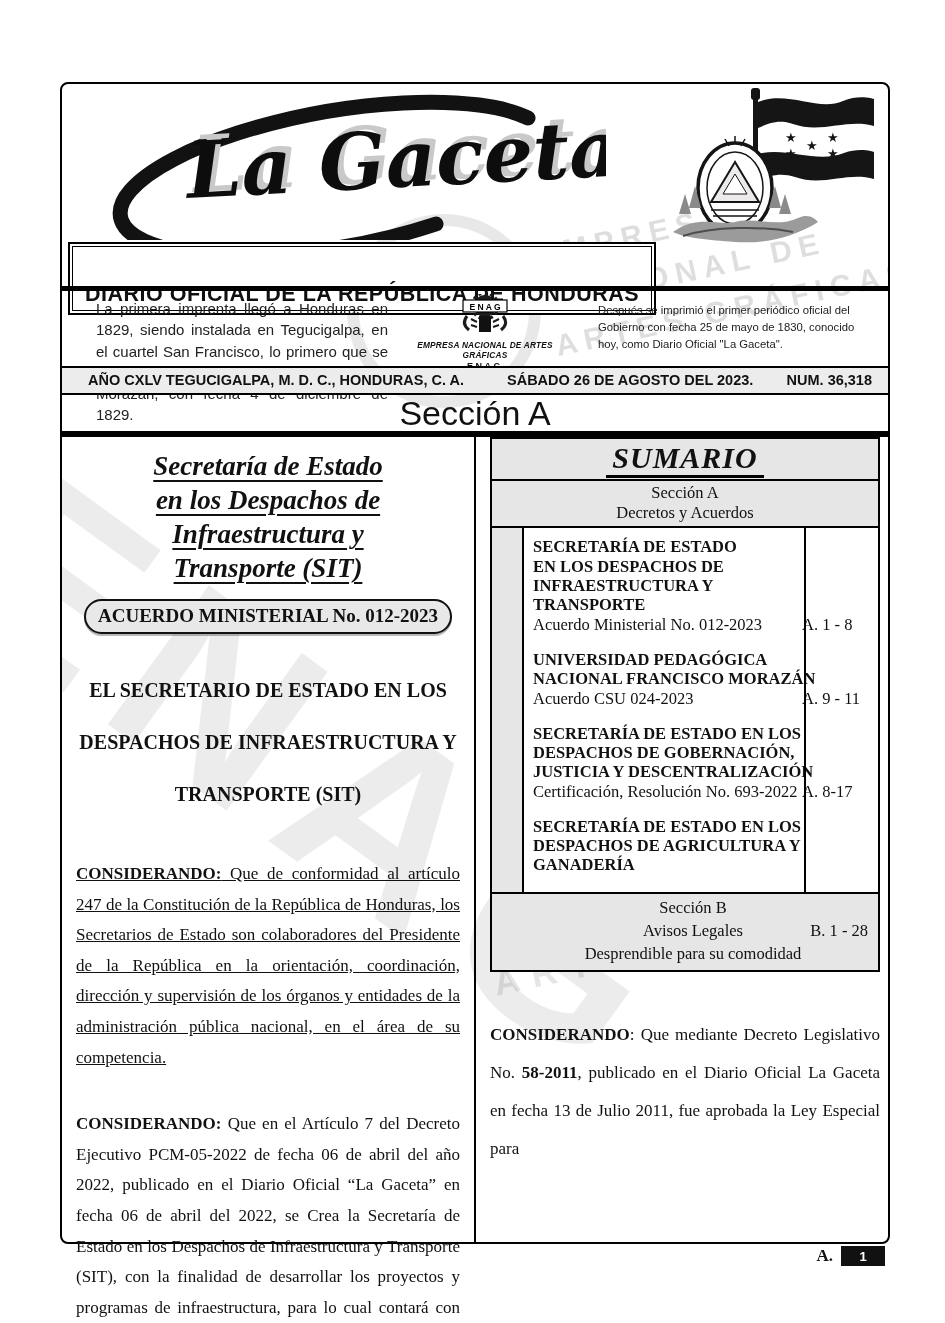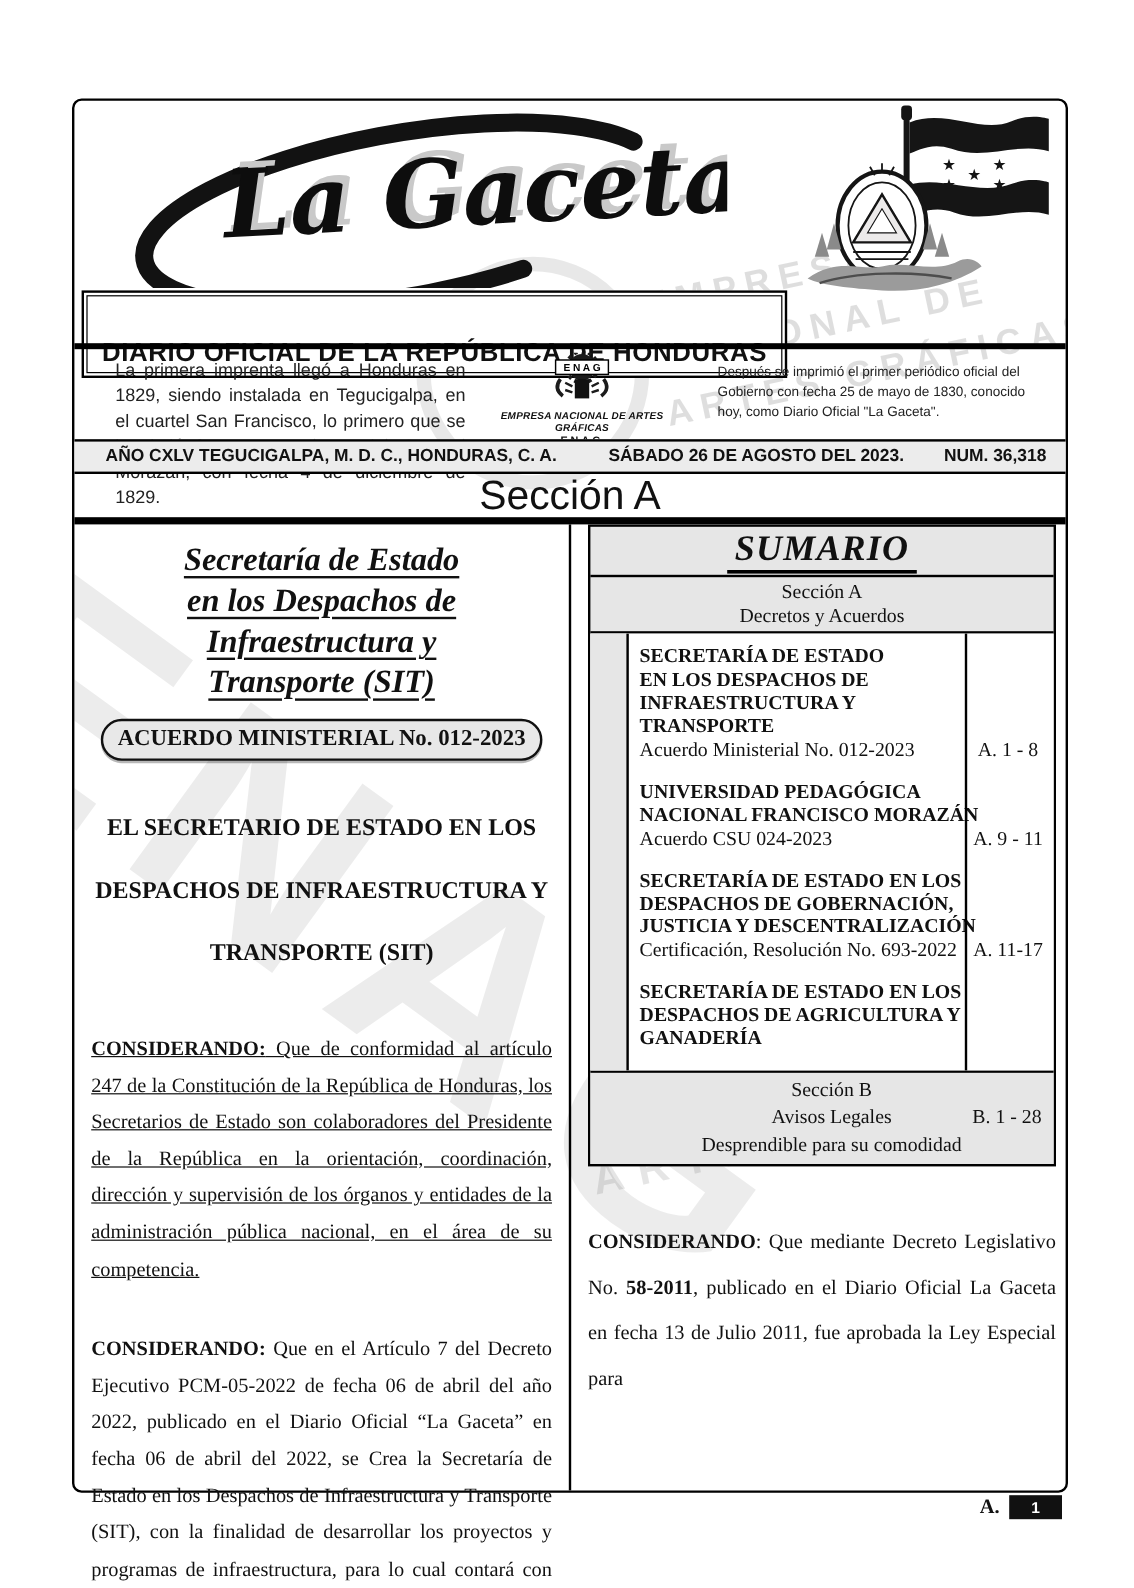--- a/index.html
+++ b/index.html
@@ -68,21 +68,21 @@
   .sum-title span{font-style:italic;font-weight:bold;font-size:30px;border-bottom:3px solid #000;padding:0 6px 1px 6px;letter-spacing:1px;}
   .sum-head{text-align:center;font-size:16.5px;line-height:1.22;border-bottom:2px solid #000;padding:2px 0 3px 0;}
   .sum-body{display:flex;position:relative;background:#fff;height:364px;box-sizing:border-box;}
   .sum-gutter{width:30px;background:#e6e6e6;border-right:2px solid #000;}
   .sum-entries{flex:1;padding:9px 0 0 9px;position:relative;}
   .sum-vline{position:absolute;top:0;bottom:0;right:72px;width:2px;background:#000;}
   .sum-entry{margin-bottom:13px;}
   .sum-entry .et{font-weight:bold;font-size:16.5px;line-height:1.17;}
   .sum-erow{display:flex;align-items:baseline;}
   .sum-erow .ei{flex:1;font-size:16.5px;line-height:1.35;}
-  .sum-erow .ep{width:76px;text-align:center;font-size:16.5px;}
+  .sum-erow .ep{width:76px;font-size:16.5px;}
   .sum-footer{border-top:2px solid #000;background:#e6e6e6;text-align:center;font-size:16.5px;line-height:1.4;padding:2px 0 4px 16px;}
   .sum-footer .row2{position:relative;}
   .sum-footer .row2 .ep2{position:absolute;right:10px;top:0;}
 
   
   .pgfoot{position:absolute;top:1246px;right:60px;display:flex;align-items:center;gap:8px;z-index:2;}
   .pgfoot .sec{font-weight:bold;font-size:17px;font-family:"Liberation Serif",serif;}
   .pgfoot .num{background:#111;color:#fff;width:44px;height:20px;display:flex;align-items:center;justify-content:center;font-family:"Liberation Sans",sans-serif;font-weight:bold;font-size:13px;}
 </style>
 </head>
@@ -224,21 +224,21 @@
                   <div class="et"><span>UNIVERSIDAD PEDAGÓGICA</span><br><span>NACIONAL FRANCISCO MORAZÁN</span></div>
                   <div class="sum-erow">
                     <div class="ei">Acuerdo CSU 024-2023</div>
                     <div class="ep">A. 9 - 11</div>
                   </div>
                 </div>
                 <div class="sum-entry">
                   <div class="et"><span>SECRETARÍA DE ESTADO EN LOS</span><br><span>DESPACHOS DE GOBERNACIÓN,</span><br><span>JUSTICIA Y DESCENTRALIZACIÓN</span></div>
                   <div class="sum-erow">
                     <div class="ei">Certificación, Resolución No. 693-2022</div>
-                    <div class="ep">A. 11-17</div>
+                    <div class="ep">A. 8-17</div>
                   </div>
                 </div>
                 <div class="sum-entry">
                   <div class="et"><span>SECRETARÍA DE ESTADO EN LOS</span><br><span>DESPACHOS DE AGRICULTURA Y</span><br><span>GANADERÍA</span></div>
                 </div>
               </div>
           </div>
           <div class="sum-footer">
             <div>Sección B</div>
             <div class="row2">

